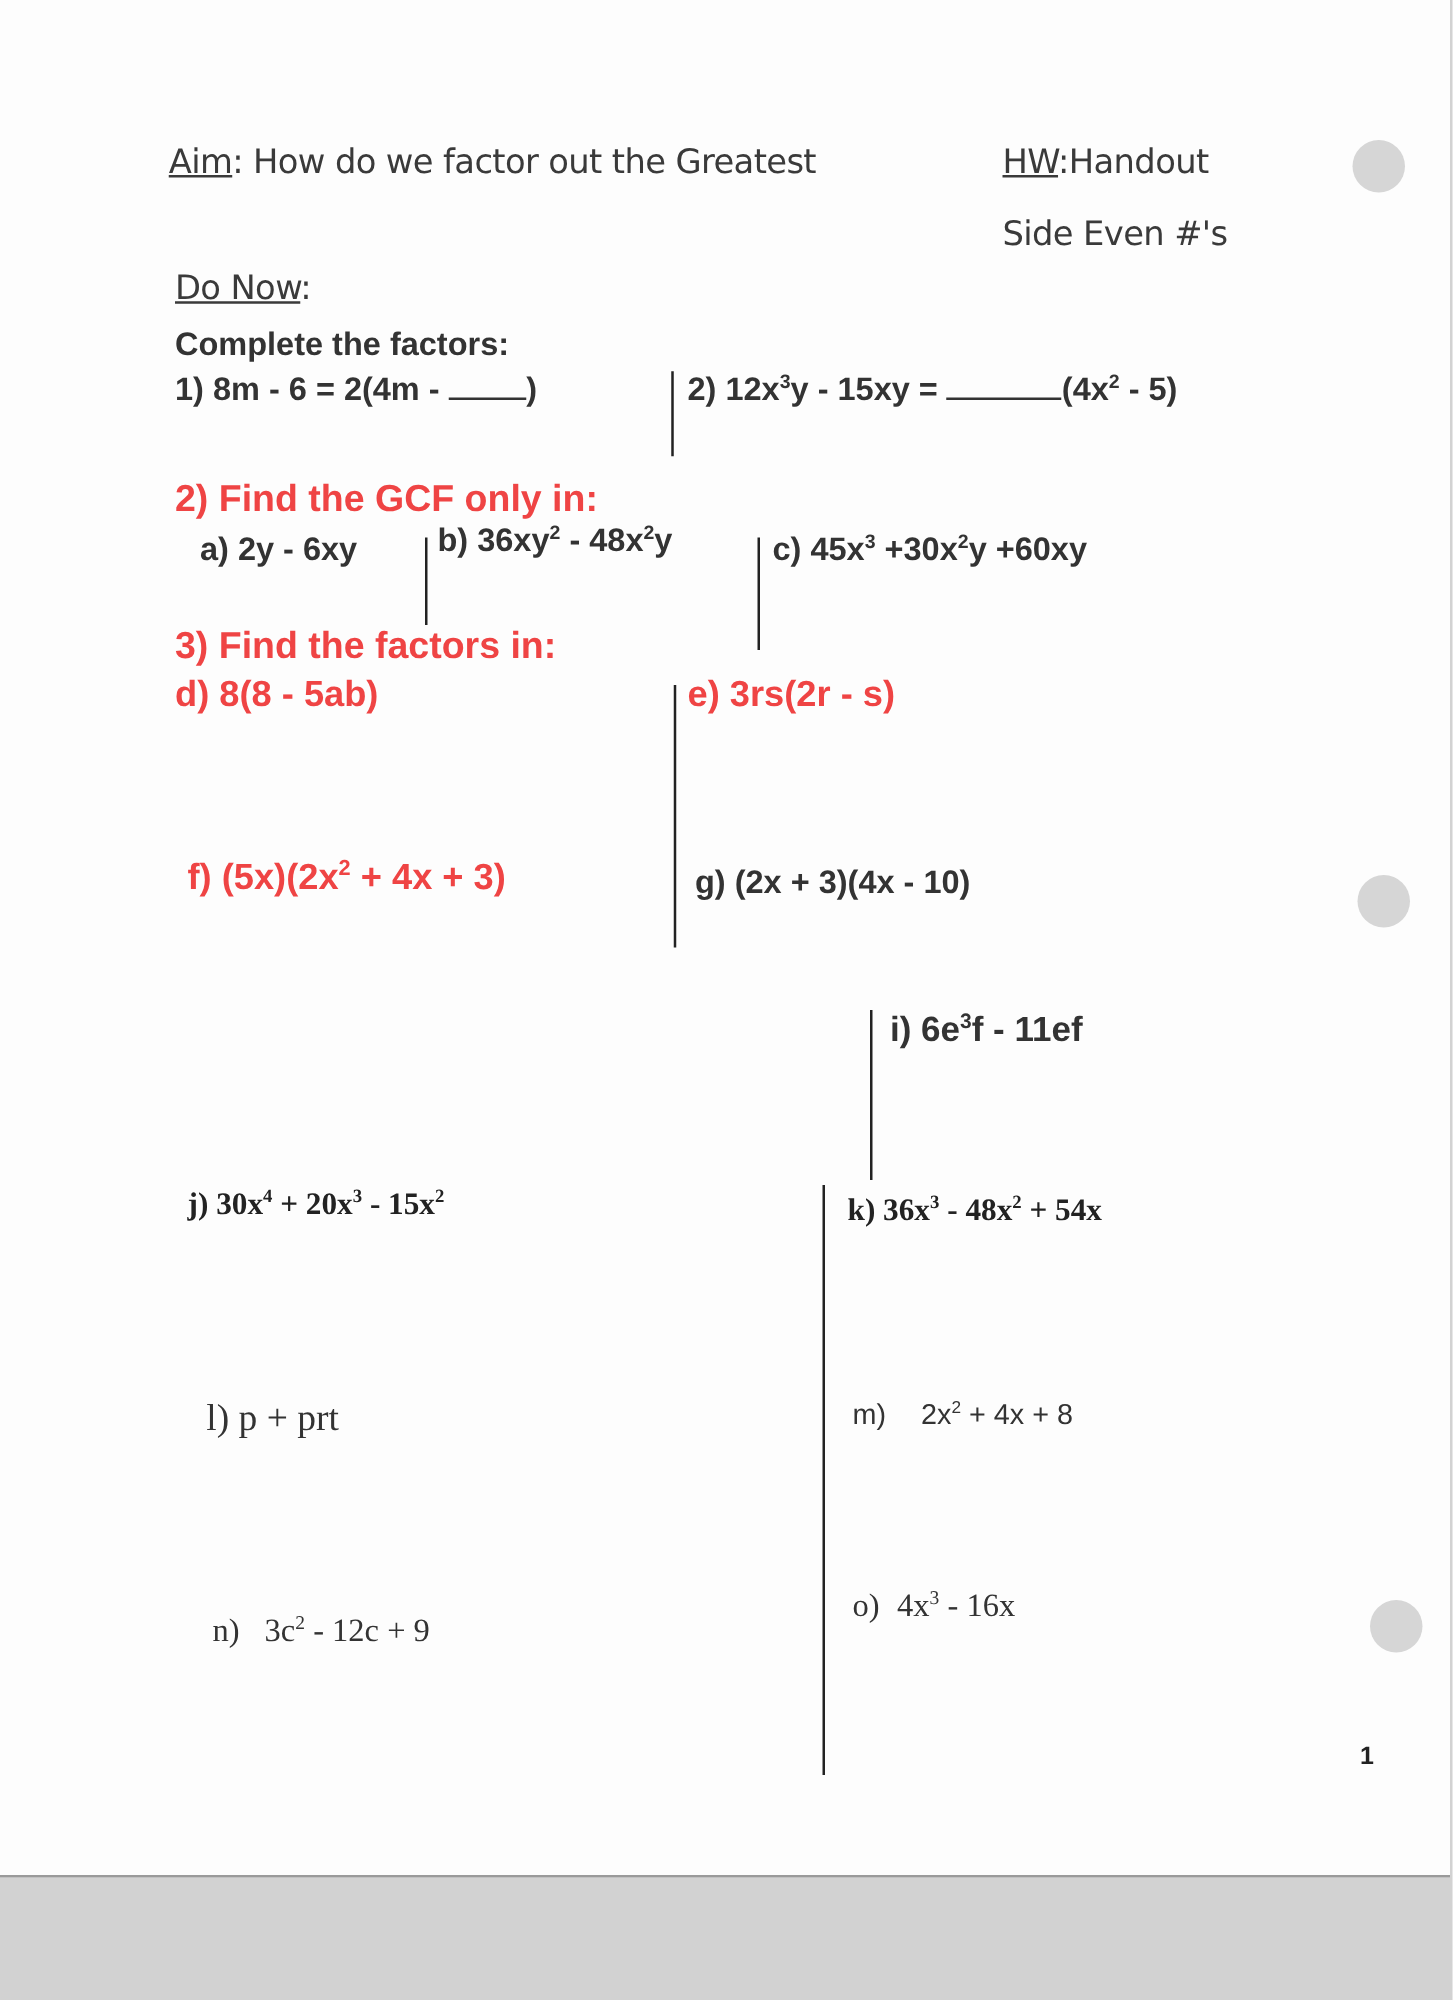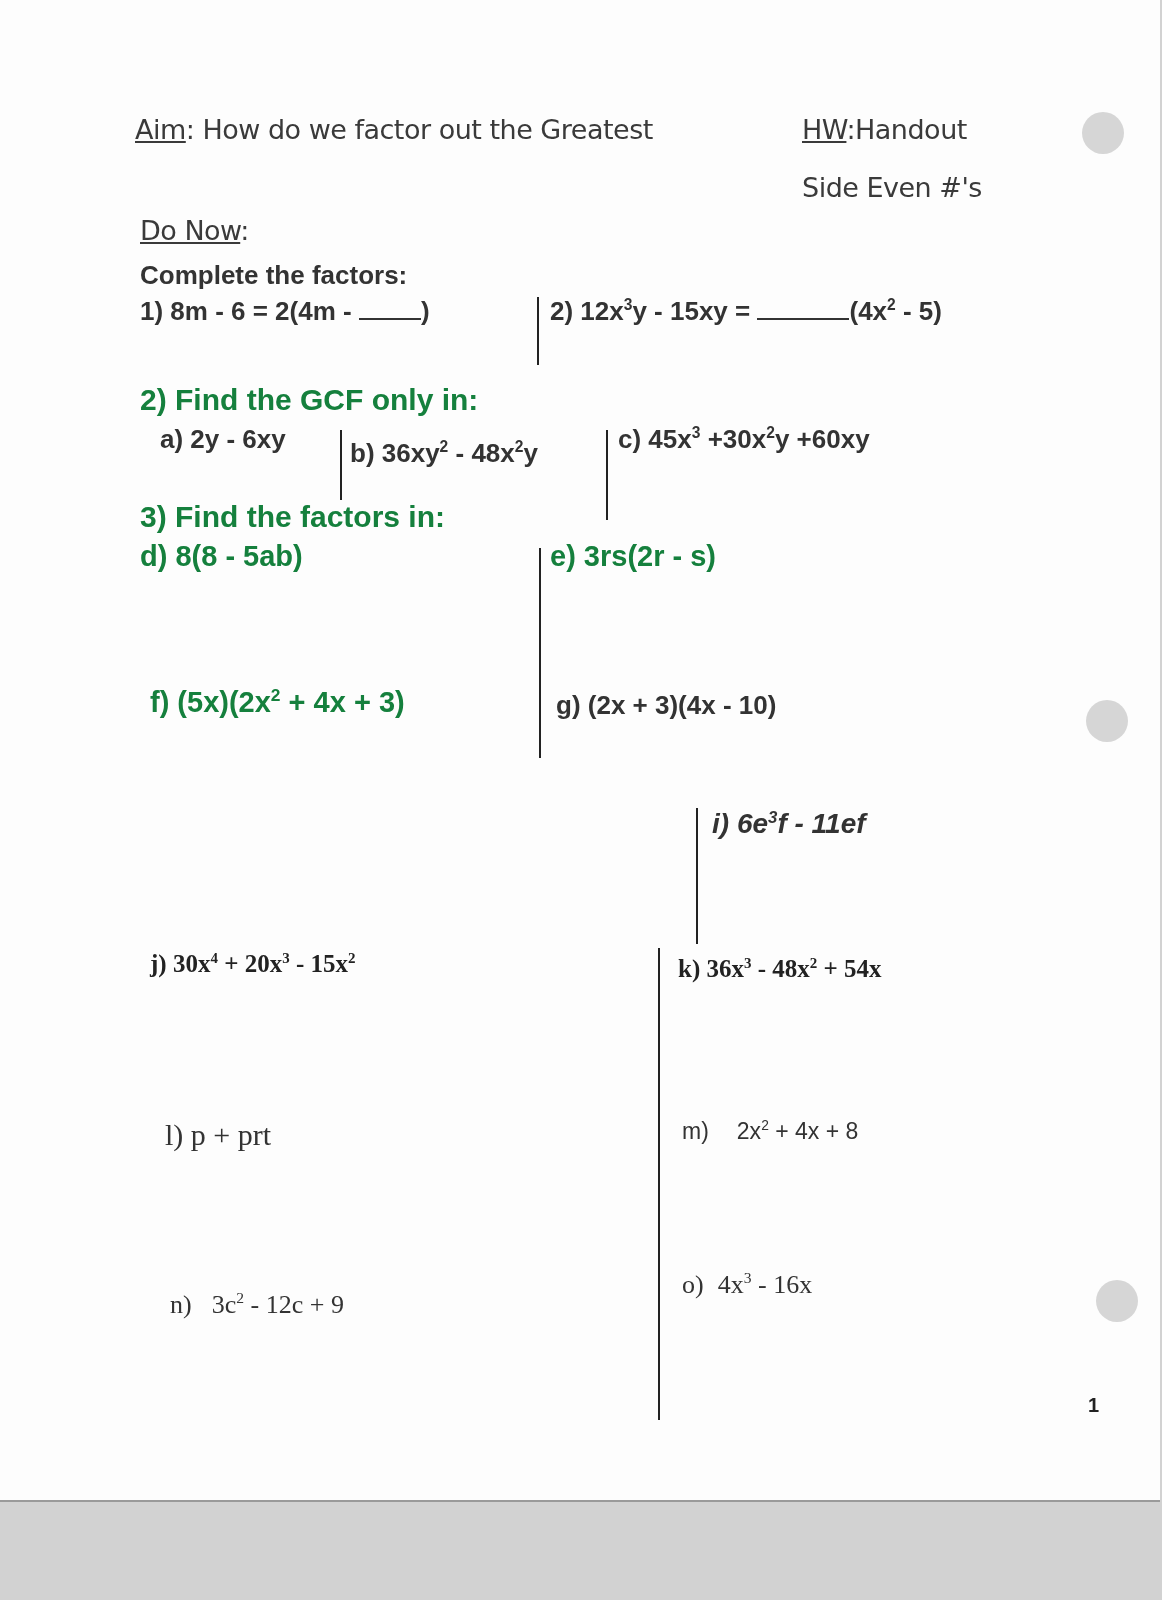--- a/index.html
+++ b/index.html
@@ -2,21 +2,21 @@
 <html><head>
 <meta charset="utf-8">
 <style>
   html,body{margin:0;padding:0;}
   body{width:1162px;height:1600px;position:relative;background:#d2d2d2;overflow:hidden;font-family:"Liberation Sans",sans-serif;color:#2a2a2a;}
   .page{position:absolute;left:0;top:0;width:1160px;height:1500px;background:#fdfdfd;border-bottom:2px solid #9a9a9a;}
   .abs{position:absolute;white-space:nowrap;}
   .comic{font-family:"DejaVu Sans",sans-serif;font-size:27px;color:#3a3a3a;font-weight:normal;letter-spacing:-0.5px;}
   .u{text-decoration:underline;}
   .bold{font-weight:bold;font-size:26px;color:#333;}
-  .big{font-weight:bold;font-size:30px;color:#15803d;text-align:center;}
+  .big{font-weight:bold;font-size:30px;color:#ef4444;text-align:center;}
   .serifb{font-family:"Liberation Serif",serif;font-weight:bold;font-size:25px;color:#222;}
   .serif{font-family:"Liberation Serif",serif;font-size:30px;color:#333;}
   .plain{font-size:23px;color:#333;}
   sup{font-size:60%;vertical-align:super;line-height:0;}
   .vline{position:absolute;width:2px;background:#222;}
   .hole{position:absolute;width:42px;height:42px;border-radius:50%;background:#d6d6d6;}
   .blank{display:inline-block;border-bottom:2px solid #333;vertical-align:baseline;}
 </style>
 </head>
 <body>
@@ -45,39 +45,39 @@
     <span>1)  8m - 6  =  2(4m - </span><span class="blank" style="width:62px;"></span><span>)</span>
   </div>
   <div class="vline" style="left:537px;top:297px;height:68px;"></div>
   <div class="abs bold" style="left:550px;top:296px;">
     <span>2) 12x</span><sup>3</sup><span>y - 15xy = </span><span class="blank" style="width:92px;"></span><span>(4x</span><sup>2</sup><span> - 5)</span>
   </div>
 
   <div class="abs big" style="left:140px;top:383px;">2) Find the GCF only in:</div>
   <div class="abs bold" style="left:160px;top:424px;">a) 2y - 6xy</div>
   <div class="vline" style="left:340px;top:430px;height:70px;"></div>
-  <div class="abs bold" style="left:350px;top:438px;text-align:center;">
+  <div class="abs bold" style="left:350px;top:417px;text-align:center;">
     <span>b) 36xy</span><sup>2</sup><span> - 48x</span><sup>2</sup><span>y</span>
   </div>
   <div class="vline" style="left:606px;top:430px;height:90px;"></div>
   <div class="abs bold" style="left:618px;top:424px;">
     <span>c) 45x</span><sup>3</sup><span> +30x</span><sup>2</sup><span>y +60xy</span>
   </div>
 
   <div class="abs big" style="left:140px;top:500px;">3) Find the factors in:</div>
   <div class="abs big" style="left:140px;top:540px;font-size:29px;">d)  8(8 - 5ab)</div>
   <div class="vline" style="left:539px;top:548px;height:210px;"></div>
   <div class="abs big" style="left:550px;top:540px;font-size:29px;">e) 3rs(2r - s)</div>
   <div class="abs big" style="left:150px;top:686px;font-size:29px;">
     <span>f) (5x)(2x</span><sup>2</sup><span> + 4x + 3)</span>
   </div>
   <div class="abs bold" style="left:556px;top:690px;">g) (2x + 3)(4x - 10)</div>
 
   <div class="vline" style="left:696px;top:808px;height:136px;"></div>
-  <div class="abs bold" style="left:712px;top:808px;font-size:28px;font-style:italic;">
+  <div class="abs bold" style="left:712px;top:808px;font-size:28px;">
     <span>i)  6e</span><sup>3</sup><span>f - 11ef</span>
   </div>
 
   <div class="abs serifb" style="left:150px;top:950px;">
     <span>j)  30x</span><sup>4</sup><span> + 20x</span><sup>3</sup><span> - 15x</span><sup>2</sup>
   </div>
   <div class="vline" style="left:658px;top:948px;height:472px;"></div>
   <div class="abs serifb" style="left:678px;top:955px;">
     <span>k)  36x</span><sup>3</sup><span> - 48x</span><sup>2</sup><span> + 54x</span>
   </div>

